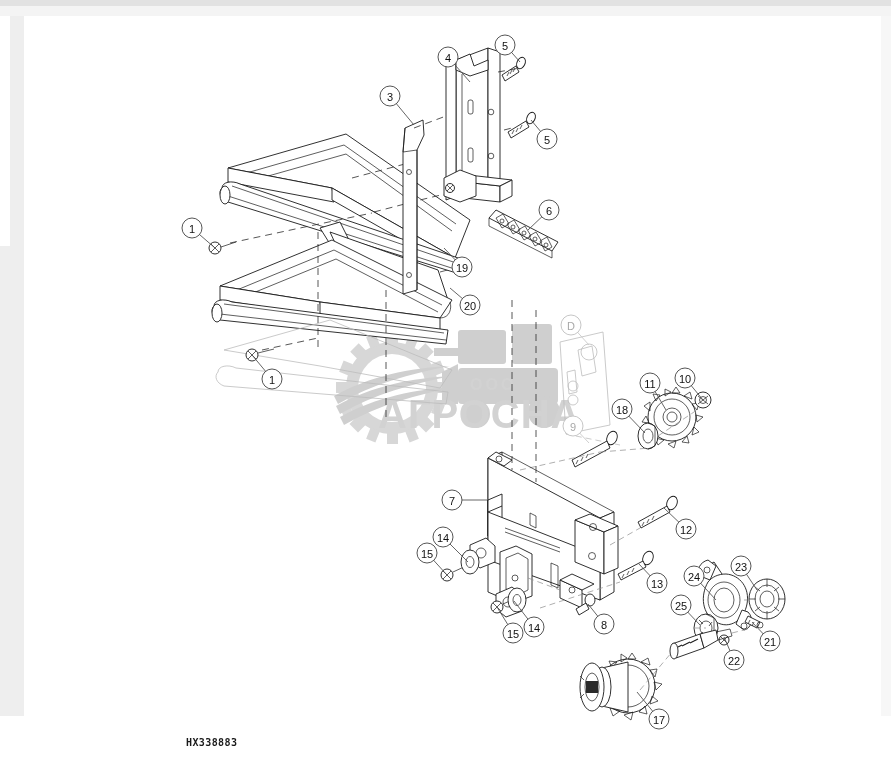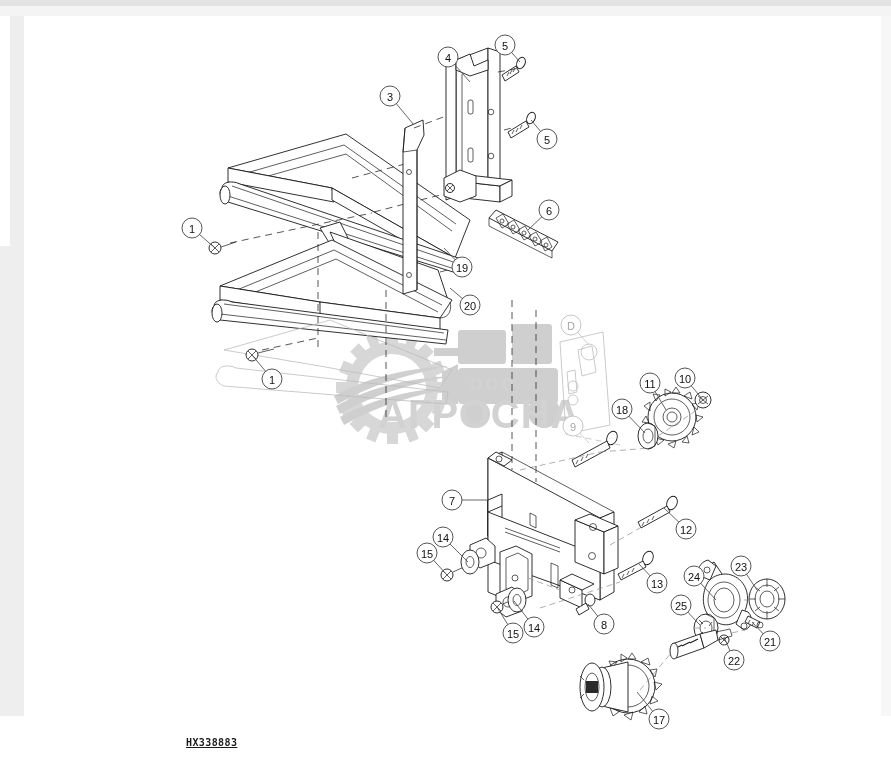--- a/index.html
+++ b/index.html
@@ -62,21 +62,20 @@
   }
   #partno {
     position: absolute;
     left: 186px; top: 737px;
     font-family: "DejaVu Sans Mono", monospace;
     font-size: 10px;
     font-weight: bold;
     letter-spacing: 0.4px;
     color: #1a1a1a;
     white-space: nowrap;
-    text-decoration: underline;
   }
   .callout-text {
     font-family: "Liberation Sans", sans-serif;
     font-size: 11px;
     fill: #111111;
     text-anchor: middle;
     dominant-baseline: central;
   }
   .callout-text.faint { fill: #a8a8a8; }
   .callout-circle { fill: #ffffff; stroke: #555555; stroke-width: 1; }

